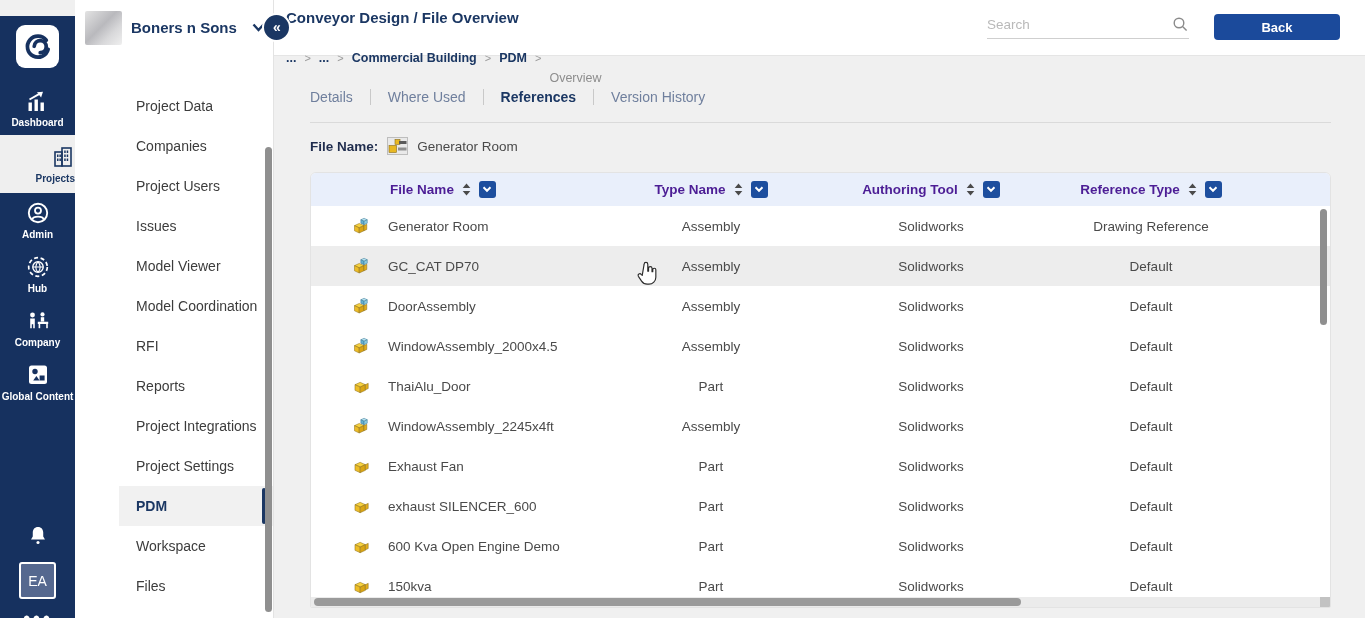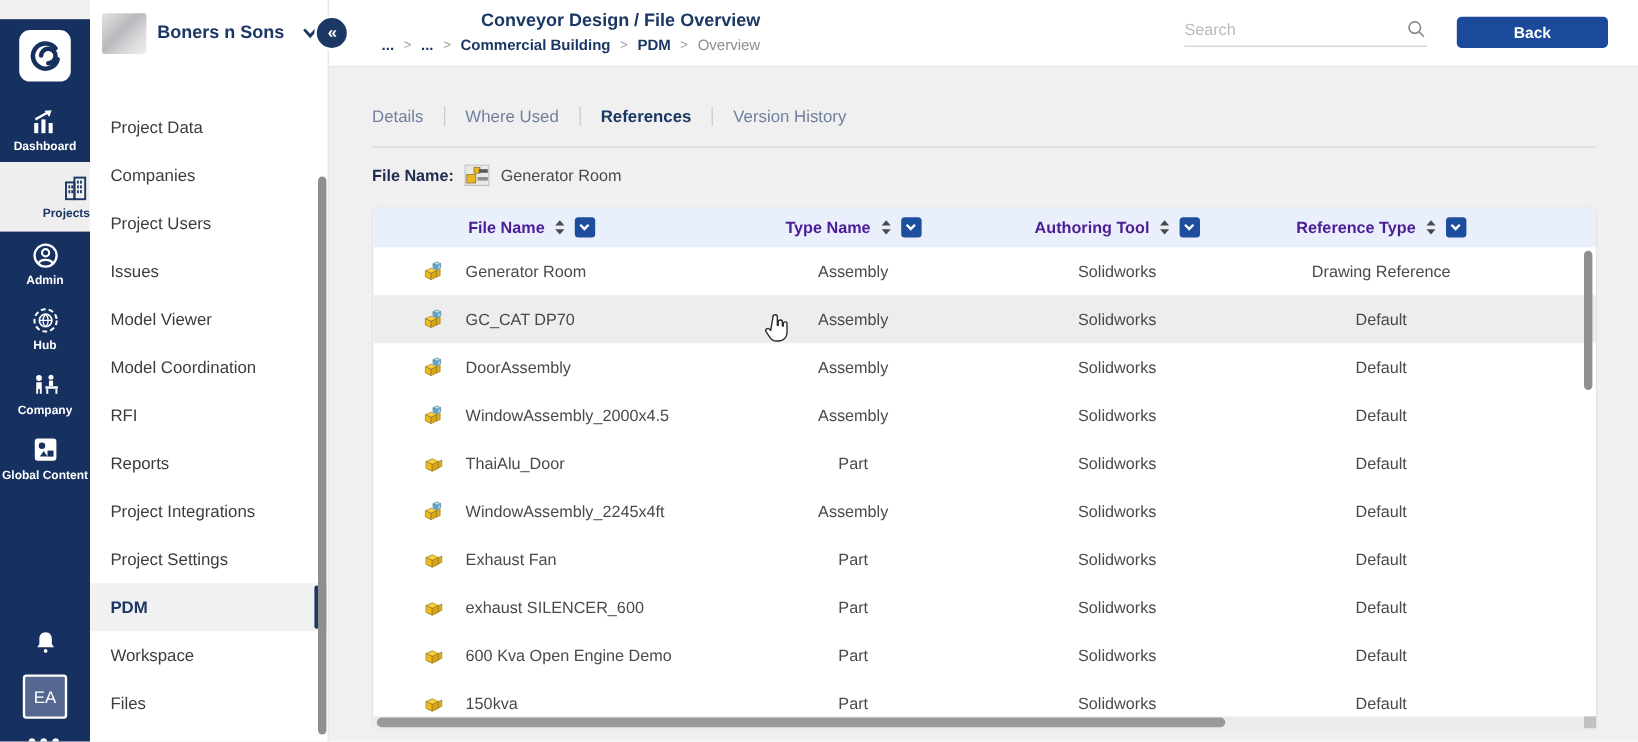--- a/index.html
+++ b/index.html
@@ -24,43 +24,43 @@
   .dots{color:#fff;font-size:13px;letter-spacing:2px;cursor:pointer;line-height:8px;}
 
   
   #submenu{position:absolute;left:75px;top:0;width:199px;height:618px;background:#fff;
            border-right:1px solid #e3e3e3;box-sizing:border-box;z-index:2;}
   .workspace{height:55px;display:flex;align-items:center;gap:9px;padding-left:10px;cursor:pointer;}
   .ws-thumb{width:37px;height:34px;border-radius:2px;flex:0 0 auto;
             background:linear-gradient(135deg,#e3e3e3 0%,#b9b9bd 45%,#d8d8da 70%,#efefef 100%);}
   .ws-name{font-size:15px;font-weight:700;color:#1b3763;white-space:nowrap;}
   .ws-caret{margin-left:6px;display:flex;}
-  .menu-list{margin-top:31px;}
+  .menu-list{margin-top:31px;padding-left:44px;}
   .menu-item{height:40px;display:flex;align-items:center;padding-left:17px;font-size:14px;
              color:#3c3c3c;cursor:pointer;position:relative;}
   .menu-item.active{background:#f1f1f1;color:#1b3763;font-weight:700;}
   .menu-item.active::after{content:'';position:absolute;right:7px;top:2px;bottom:2px;width:4px;
              background:#1b3763;border-radius:2px;}
   .menu-scrollbar{position:absolute;right:1px;top:147px;width:7px;height:465px;background:#8f8f8f;
              border-radius:4px;cursor:pointer;}
 
   
   #collapse-btn{position:absolute;left:262px;top:13px;width:29px;height:29px;border-radius:50%;
       background:#1b3763;border:2px solid #fff;box-sizing:border-box;color:#fff;z-index:10;
       display:flex;align-items:center;justify-content:center;font-size:14px;font-weight:700;
       cursor:pointer;letter-spacing:-1px;padding-bottom:2px;}
 
   
   #topbar{position:absolute;left:274px;top:0;width:1091px;height:56px;background:#fff;
           border-bottom:1px solid #e5e5e5;box-sizing:border-box;z-index:1;}
-  .titleblock{position:absolute;left:44px;top:9px;text-align:right;}
+  .titleblock{position:absolute;left:12px;top:9px;}
   .page-title{font-size:15px;font-weight:700;color:#1b3763;}
   .breadcrumb{margin-top:5px;font-size:12.5px;display:flex;gap:8px;align-items:center;}
   .crumb{color:#1b3763;font-weight:600;cursor:pointer;}
-  .crumb.muted{color:#8d8d8d;font-weight:400;cursor:default;}
+  .crumb.muted{color:#8d8d8d;font-weight:400;cursor:default;margin-top:40px;}
   .crumb-sep{color:#9a9a9a;font-size:11px;}
   .search{position:absolute;left:713px;top:15px;width:202px;border-bottom:1px solid #cfcfcf;
           display:flex;align-items:center;}
   .search input{border:none;outline:none;font-size:13.5px;color:#444;width:100%;
           background:transparent;padding:2px 0 6px;font-family:"Liberation Sans",sans-serif;}
   .search input::placeholder{color:#b9b9b9;}
   .search-icon{display:flex;padding-bottom:4px;cursor:pointer;}
   .back-btn{position:absolute;right:25px;top:14px;width:126px;height:26px;background:#1b4a9b;
           color:#fff;font-size:13px;font-weight:700;border:none;border-radius:4px;cursor:pointer;
           font-family:"Liberation Sans",sans-serif;}

